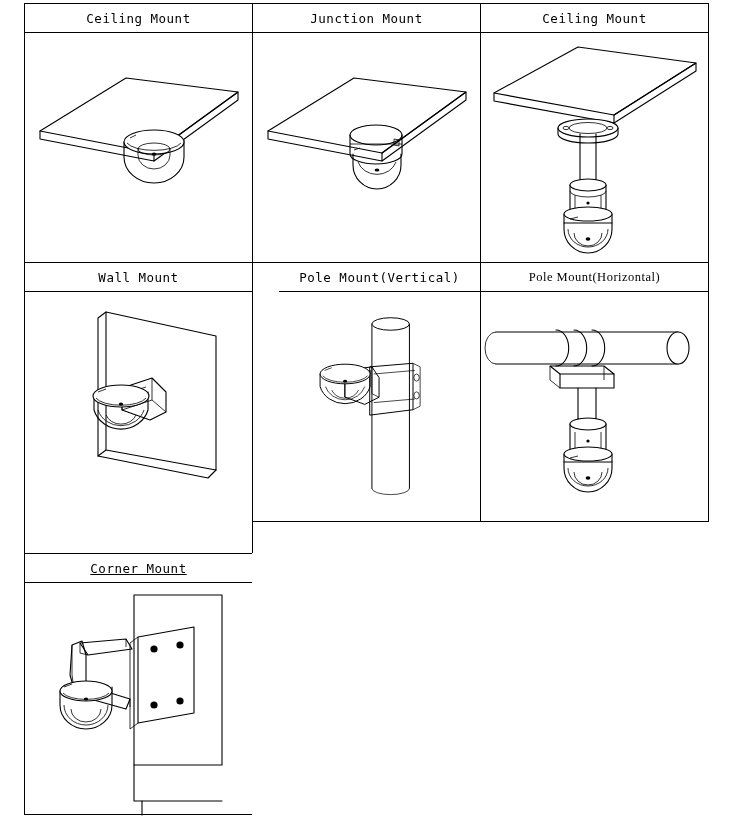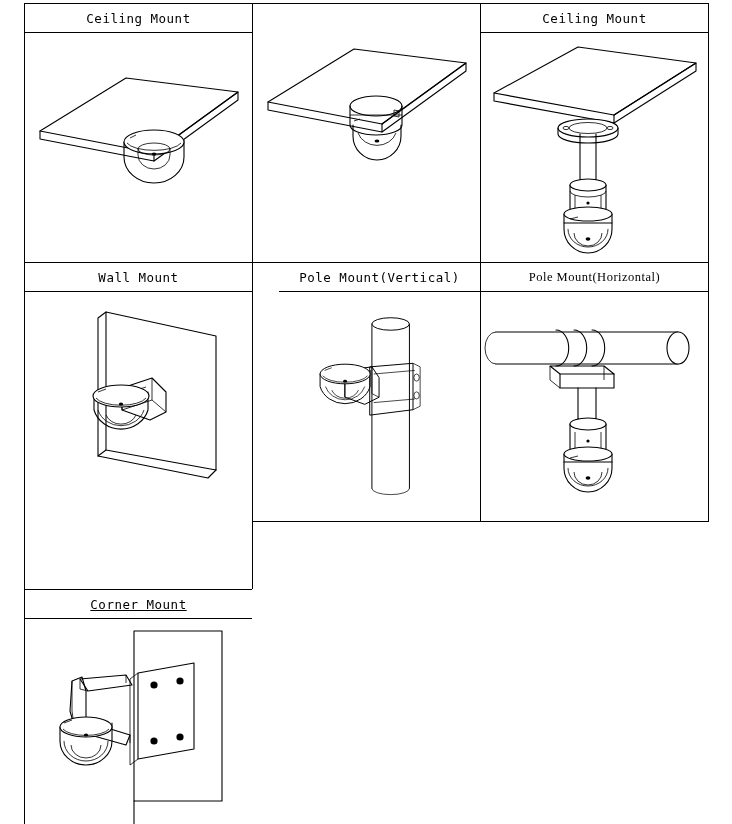--- a/index.html
+++ b/index.html
@@ -39,20 +39,21 @@
             <path class="thin" d="M101 107 A28 10 0 0 0 155 107"></path>
             <path class="thin" d="M112 112 L112 119 A16 14 0 0 0 144 119 L144 112"></path>
             <ellipse class="thin" cx="128" cy="113" rx="16" ry="6"></ellipse>
             <ellipse class="dot" cx="128" cy="118" rx="2.4" ry="1.6"></ellipse>
             <path class="thin" d="M104 102 L110 99"></path>
           </svg>
         </div>
       </div>
 
       <div class="cell" style="width:229px;height:260px;">
+        <div class="caption">Junction Mount</div>
         <div class="art" style="height:231px;">
           <svg width="225" height="225" viewBox="0 0 225 225">
             <path class="ln" d="M14 95 L100 42 L212 56 L128 117 Z"></path>
             <path class="ln" d="M14 95 L14 103 L128 125 L128 117"></path>
             <path class="ln" d="M128 117 L212 56 L212 64 L128 125"></path>
 
             <ellipse class="wht" cx="122" cy="99" rx="26" ry="10"></ellipse>
             <path class="ln" d="M96 99 L96 118 A26 10 0 0 0 148 118 L148 99"></path>
             <path class="thin" d="M96 108 L148 108"></path>
             <path class="thin" d="M140 103 L145 104 L145 110 L140 109 Z"></path>
@@ -98,21 +99,21 @@
             <ellipse class="dot" cx="106" cy="206" rx="2.4" ry="1.8"></ellipse>
             <path class="thin" d="M88 186 L96 184"></path>
           </svg>
         </div>
       </div>
 
     </div>
 
     <div class="row">
 
-      <div class="cell" style="width:229px;height:328px;">
+      <div class="cell" style="width:229px;height:292px;">
         <div class="caption">Wall Mount</div>
         <div class="art" style="height:231px;">
           <svg width="225" height="231" viewBox="0 0 225 231">
 
             <path class="ln" d="M80 20 L190 44 L190 178 L80 158 Z"></path>
             <path class="ln" d="M80 20 L72 26 L72 164 L80 158"></path>
             <path class="ln" d="M72 164 L182 186 L190 178"></path>
 
             <path class="ln" d="M96 96 L126 86 L140 100 L140 120 L124 128 L96 118 Z"></path>
             <path class="thin" d="M96 96 L96 118"></path>

